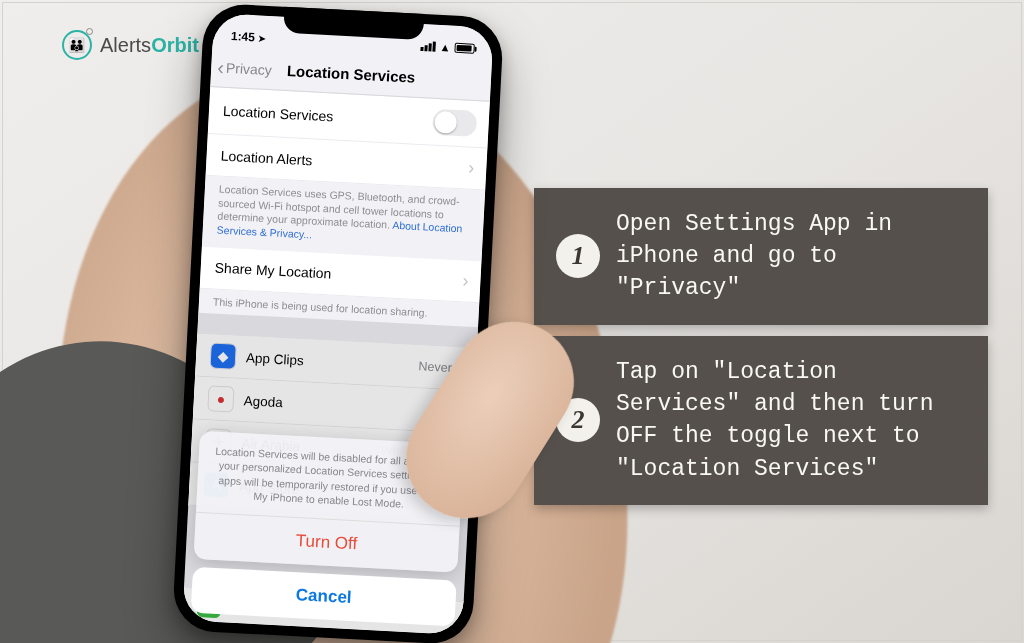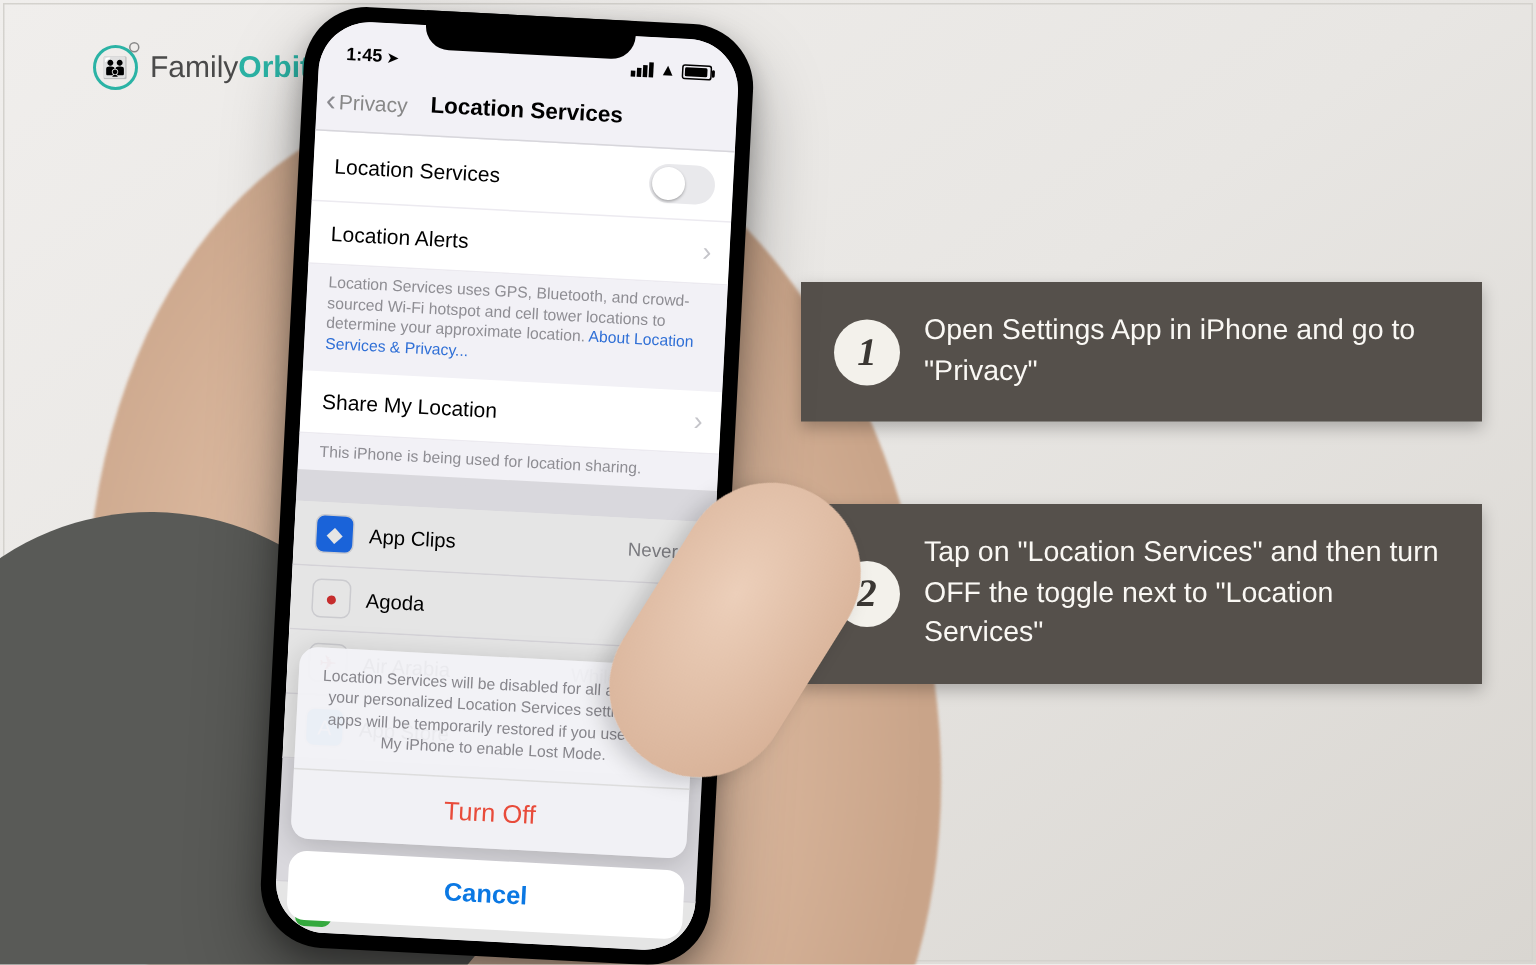--- a/index.html
+++ b/index.html
@@ -196,41 +196,41 @@
   .callout-2{ top:336px; }
   .step-badge{
     width:44px; height:44px; border-radius:50%;
     background:#f3f1eb; color:#3a3733;
     font-family: Georgia, "Times New Roman", serif;
     font-size:26px; font-weight:700; font-style:italic;
     display:flex; align-items:center; justify-content:center;
     margin-right:16px; flex-shrink:0;
   }
   .callout-text{
-    font-family: Liberation Sans, sans-serif;
-    font-size:19px; line-height:1.4;
+    font-family: Liberation Mono, monospace;
+    font-size:23px; line-height:1.4;
   }
 
   
   .frame-border{
     position:absolute; inset:2px;
     border:1px solid #d4d2cd; pointer-events:none;
   }
 </style>
 </head>
 <body>
 
 <div class="frame-border"></div>
 
 <div class="logo">
   <div class="logo-mark">
     <span class="logo-people">👪</span>
   </div>
   <div class="logo-text">
-    <span>Family</span><b>Orbit</b>
+    <span>Alerts</span><b>Orbit</b>
   </div>
 </div>
 
 <div class="sleeve"></div>
 <div class="hand"></div>
 
 <div class="phone">
   <div class="notch"></div>
   <div class="screen">
 

